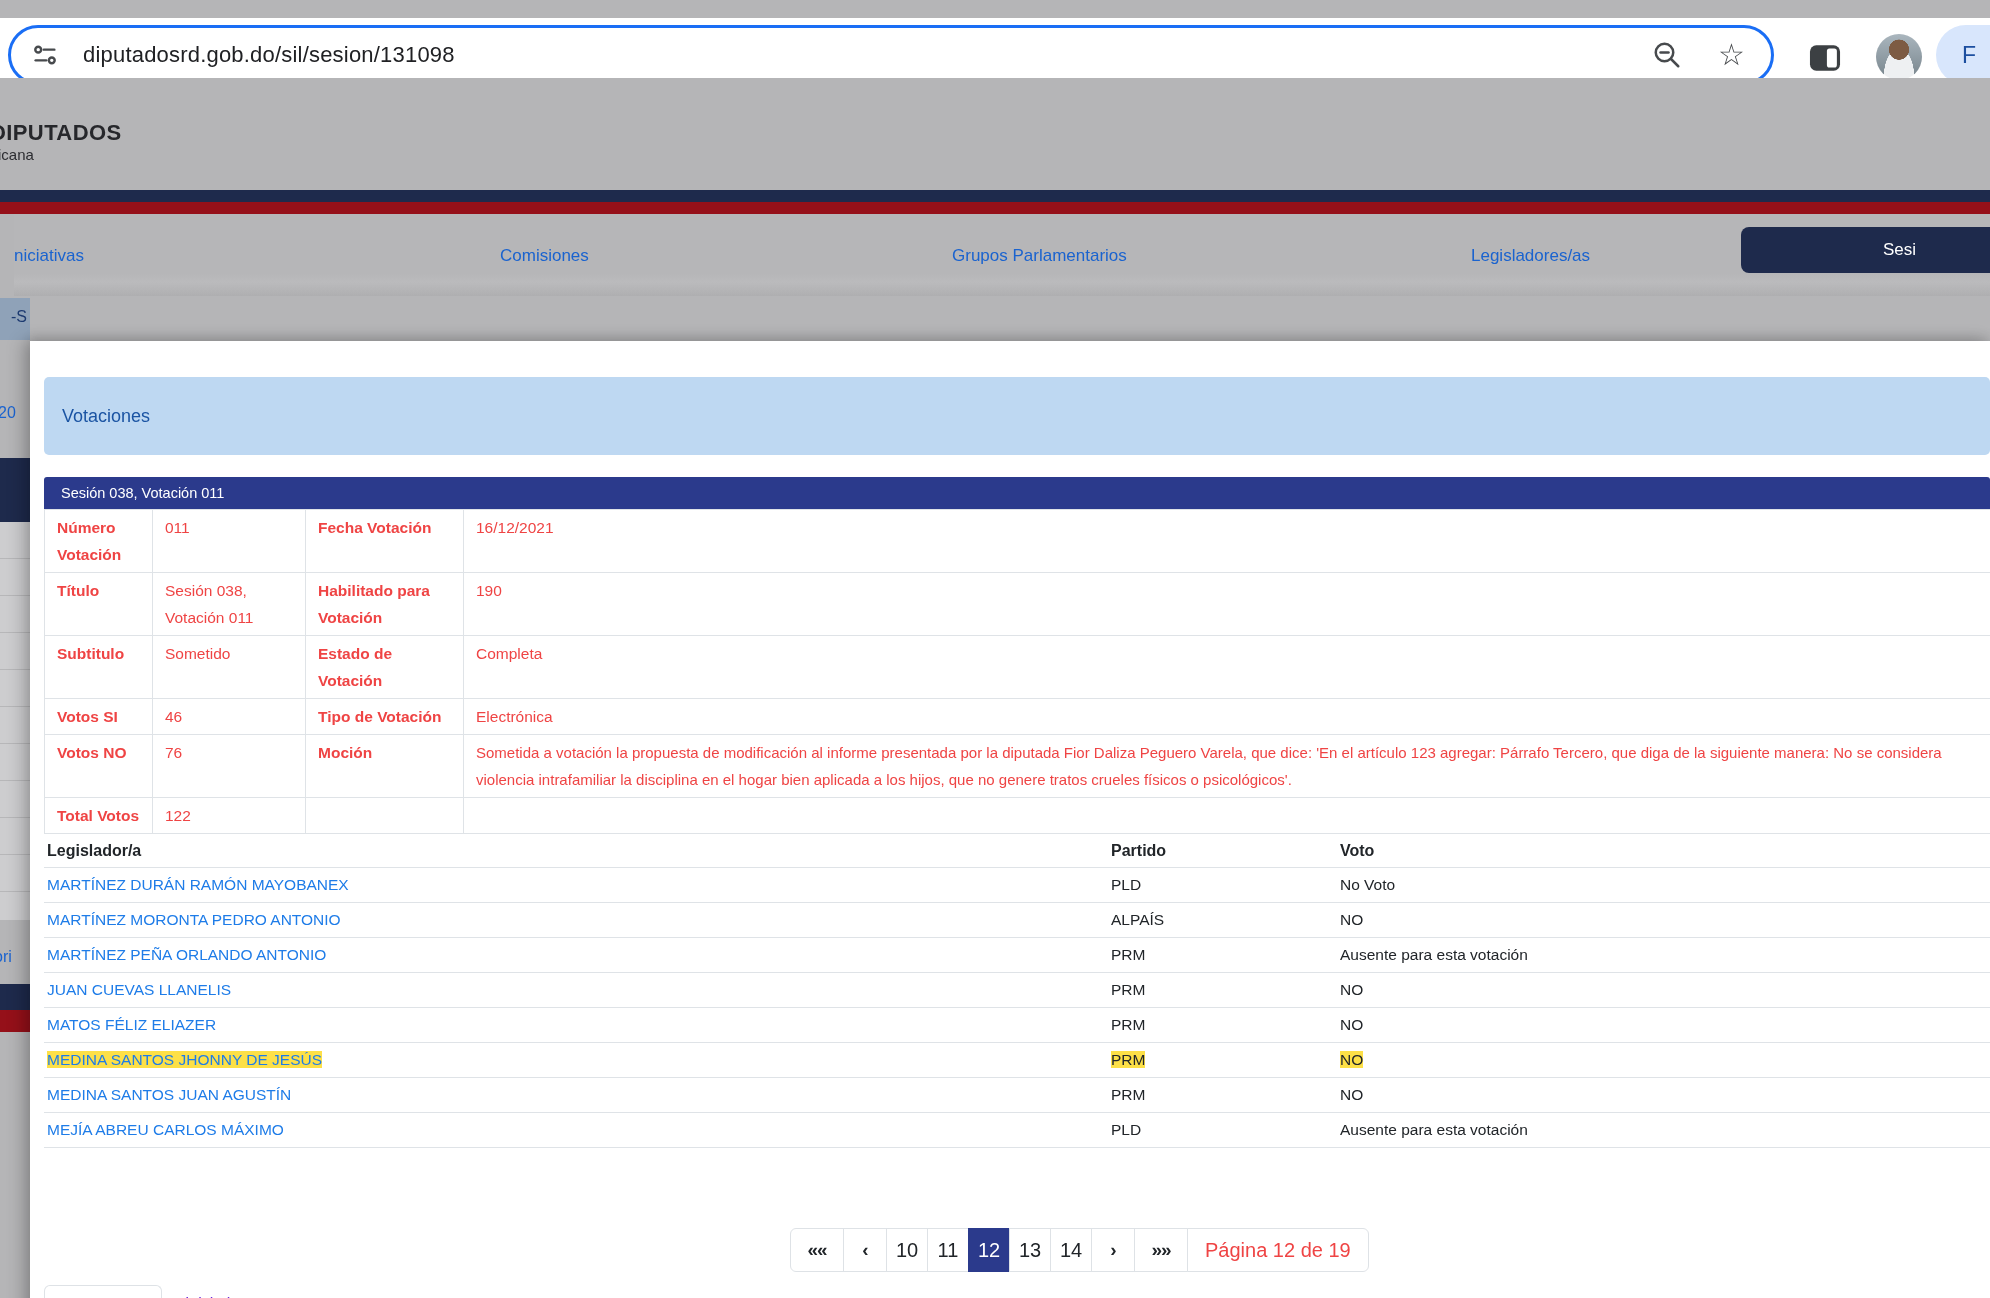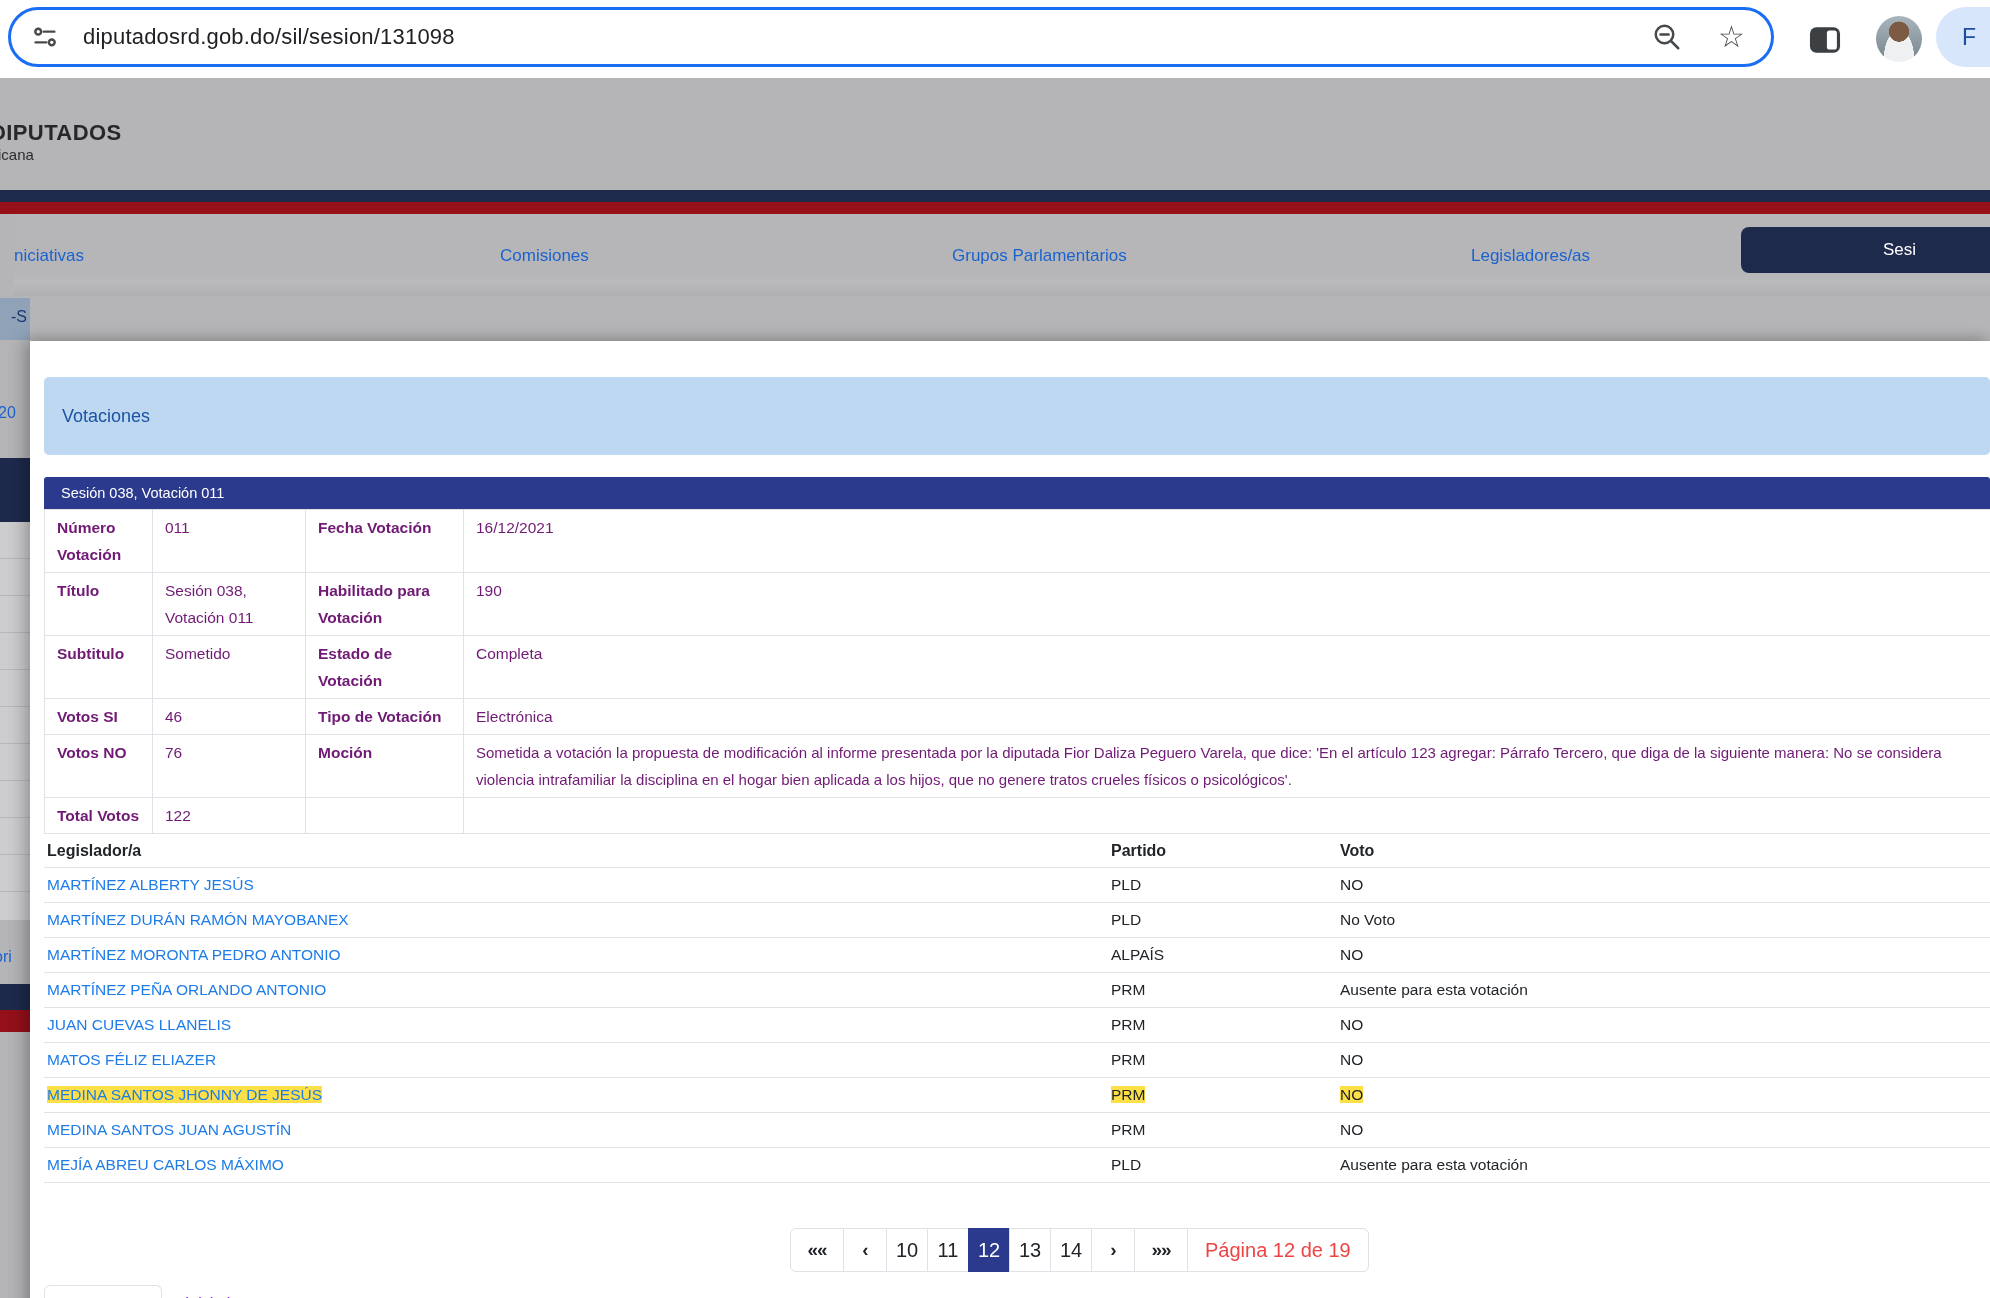--- a/index.html
+++ b/index.html
@@ -2,21 +2,21 @@
 <html><head>
 <meta charset="utf-8">
 <style>
   html,body{margin:0;padding:0;background:#888;}
   .screen{
     position:relative;width:1990px;height:1298px;overflow:hidden;
     background:#b5b5b7;font-family:"Liberation Sans",sans-serif;
     -webkit-font-smoothing:antialiased;
   }
   
-  .browser-bar{position:absolute;left:0;top:0;width:1990px;height:85px;background:#fff;}
+  .browser-bar{position:absolute;left:0;top:18px;width:1990px;height:85px;background:#fff;}
   .address-pill{
     position:absolute;left:8px;top:7px;width:1766px;height:60px;box-sizing:border-box;
     border:3px solid #1a6ef5;border-radius:33px;background:#fff;
     display:flex;align-items:center;padding:0 26px 0 20px;
   }
   .url-text{font-size:22px;color:#202124;margin-left:24px;letter-spacing:.2px;}
   .pill-right{margin-left:auto;display:flex;align-items:center;gap:36px;}
   .chrome-icon{display:flex;align-items:center;justify-content:center;}
   .star-glyph{font-size:30px;color:#474a4d;line-height:1;}
   .sidepanel-btn{position:absolute;left:1806px;top:21px;}
@@ -76,21 +76,21 @@
     box-sizing:border-box;
   }
   .session-header{
     position:absolute;left:14px;top:136px;width:1946px;height:32px;background:#2b3a8c;
     color:#fff;font-size:14.5px;line-height:32px;padding-left:17px;box-sizing:border-box;
     border-radius:3px 3px 0 0;
   }
   
   .details-table{
     position:absolute;left:14px;top:168px;width:1946px;border-collapse:collapse;
-    font-size:15.5px;color:#701a75;table-layout:fixed;
+    font-size:15.5px;color:#ef4444;table-layout:fixed;
   }
   .details-table td{
     border:1px solid #dfe3e7;vertical-align:top;padding:4px 12px;line-height:27px;
   }
   .details-table td.lbl{font-weight:bold;}
   .details-table td:last-child{border-right:none;}
   
   .leg-table{
     position:absolute;left:14px;top:492px;width:1946px;border-collapse:collapse;
     font-size:15.5px;color:#212529;table-layout:fixed;
@@ -253,25 +253,20 @@
         </colgroup>
       <thead>
         <tr>
           <th>Legislador/a</th>
           <th>Partido</th>
           <th>Voto</th>
         </tr>
       </thead>
       <tbody>
         <tr>
-          <td><span class="leg-link">MARTÍNEZ ALBERTY JESÚS</span></td>
-          <td>PLD</td>
-          <td>NO</td>
-        </tr>
-        <tr>
           <td><span class="leg-link">MARTÍNEZ DURÁN RAMÓN MAYOBANEX</span></td>
           <td>PLD</td>
           <td>No Voto</td>
         </tr>
         <tr>
           <td><span class="leg-link">MARTÍNEZ MORONTA PEDRO ANTONIO</span></td>
           <td>ALPAÍS</td>
           <td>NO</td>
         </tr>
         <tr>

